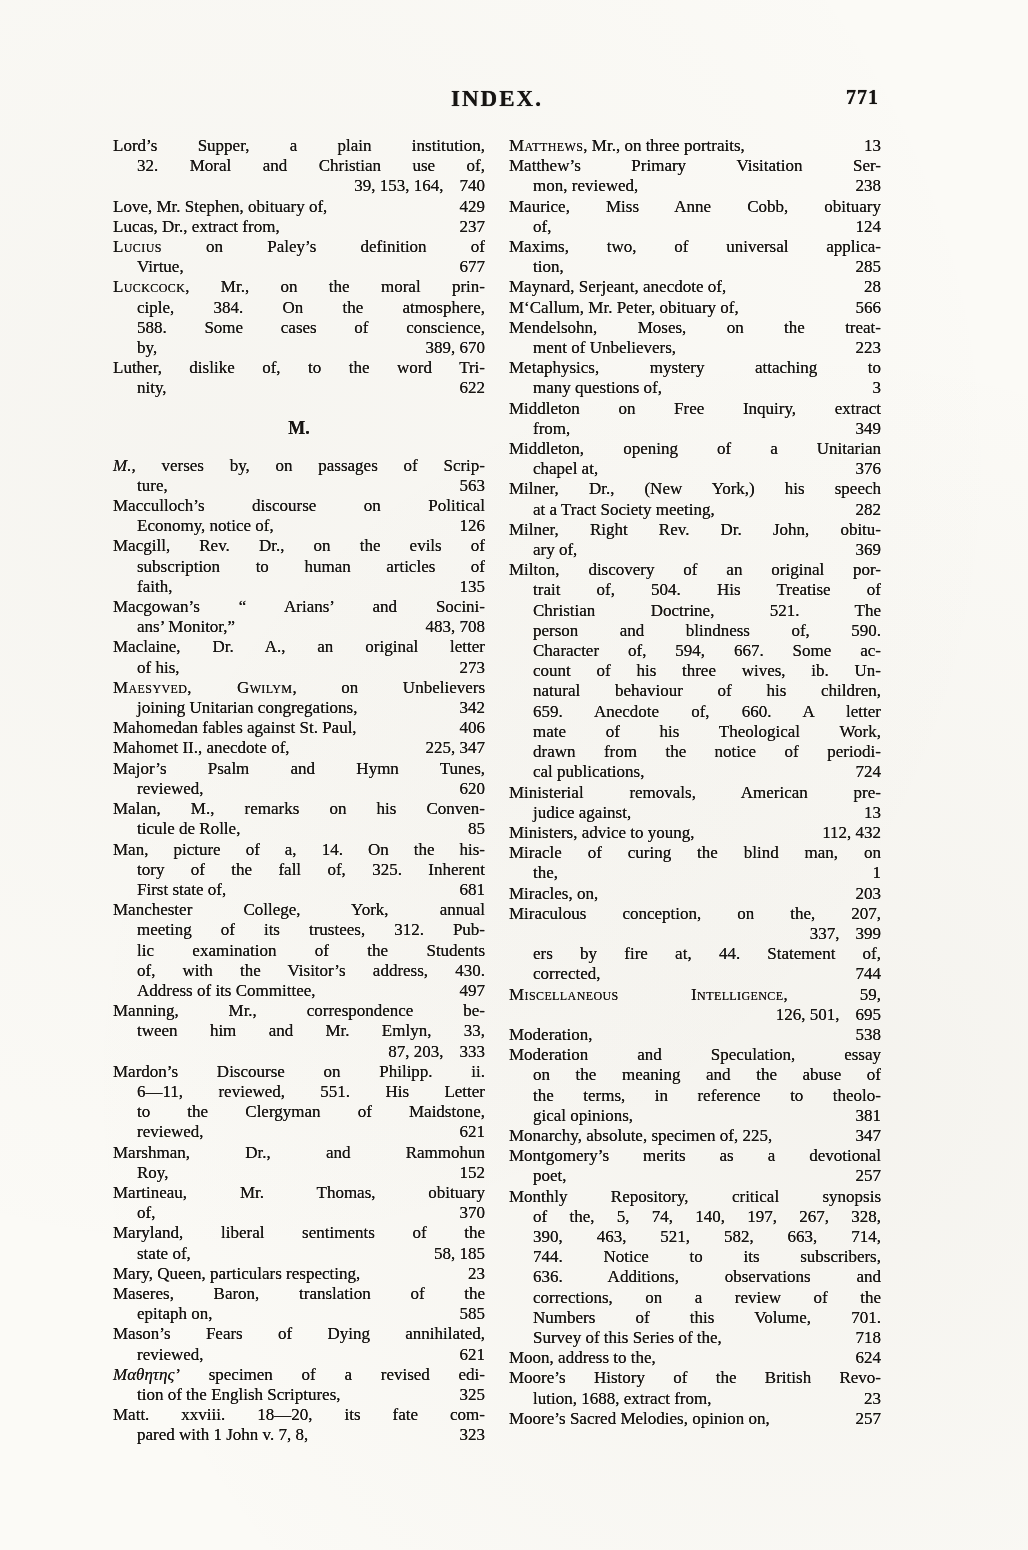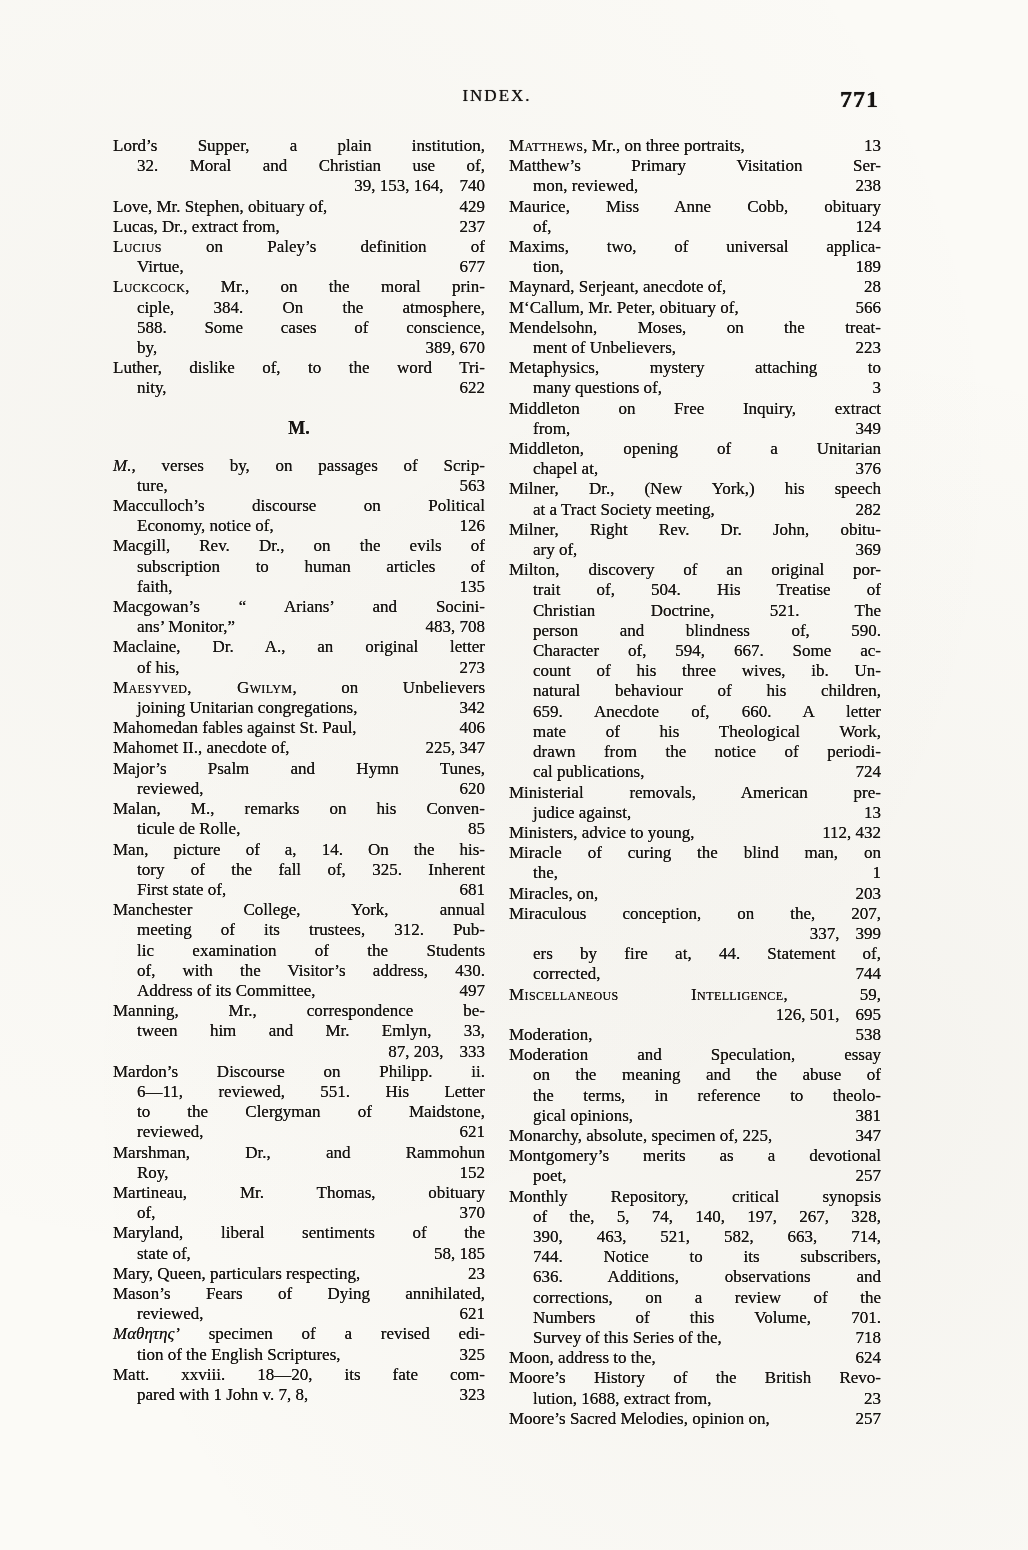--- a/index.html
+++ b/index.html
@@ -23,28 +23,28 @@
     left:113px; top:86px;
     width:768px;
   }
   .header{
     position:relative;
     height:34px;
   }
   .title{
     position:absolute;
     left:50%; transform:translateX(-50%);
-    font-size:17px; font-weight:normal;
+    font-size:23px; font-weight:bold;
     letter-spacing:2px;
     text-shadow:0 0 0.7px #222;
   }
   .pageno{
     position:absolute;
     right:2px; top:0;
-    font-size:24px; font-weight:bold;
+    font-size:20px; font-weight:bold;
     letter-spacing:1px;
     text-shadow:0 0 0.7px #222;
   }
   .columns{
     margin-top:16px;
     display:flex;
     gap:24px;
   }
   .col{flex:1 1 0; min-width:0;}
   .line{
@@ -257,20 +257,27 @@
               <span class="ref">58, 185</span>
             </div>
           </div>
           <div>
             <div class="line">
               <span class="lt">Mary, Queen, particulars respecting,</span>
               <span class="ref">23</span>
             </div>
           </div>
           <div>
+            <div class="line j"><span class="lt">Maseres, Baron, translation of the</span></div>
+            <div class="line ind">
+              <span class="lt">epitaph on,</span>
+              <span class="ref">585</span>
+            </div>
+          </div>
+          <div>
             <div class="line j"><span class="lt">Mason’s Fears of Dying annihilated,</span></div>
             <div class="line ind">
               <span class="lt">reviewed,</span>
               <span class="ref">621</span>
             </div>
           </div>
           <div>
             <div class="line j"><span class="lt"><span class="it">Μαθητης’</span> specimen of a revised edi-</span></div>
             <div class="line ind">
               <span class="lt">tion of the English Scriptures,</span>
@@ -303,21 +310,21 @@
             <div class="line j"><span class="lt">Maurice, Miss Anne Cobb, obituary</span></div>
             <div class="line ind">
               <span class="lt">of,</span>
               <span class="ref">124</span>
             </div>
           </div>
           <div>
             <div class="line j"><span class="lt">Maxims, two, of universal applica-</span></div>
             <div class="line ind">
               <span class="lt">tion,</span>
-              <span class="ref">189</span>
+              <span class="ref">285</span>
             </div>
           </div>
           <div>
             <div class="line">
               <span class="lt">Maynard, Serjeant, anecdote of,</span>
               <span class="ref">28</span>
             </div>
           </div>
           <div>
             <div class="line">

